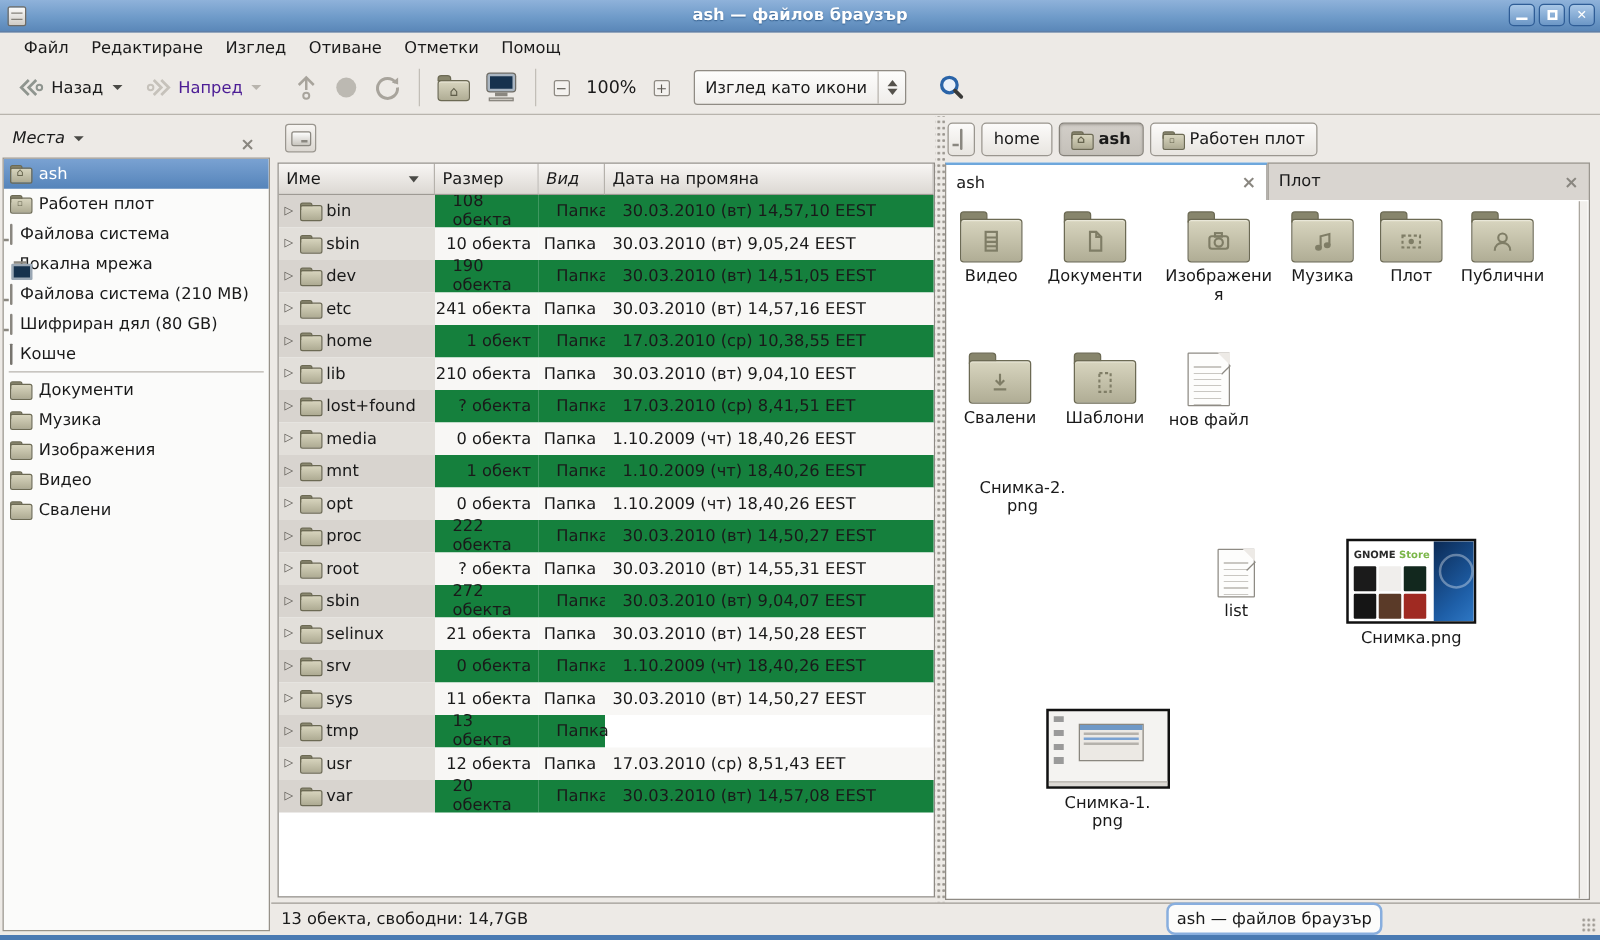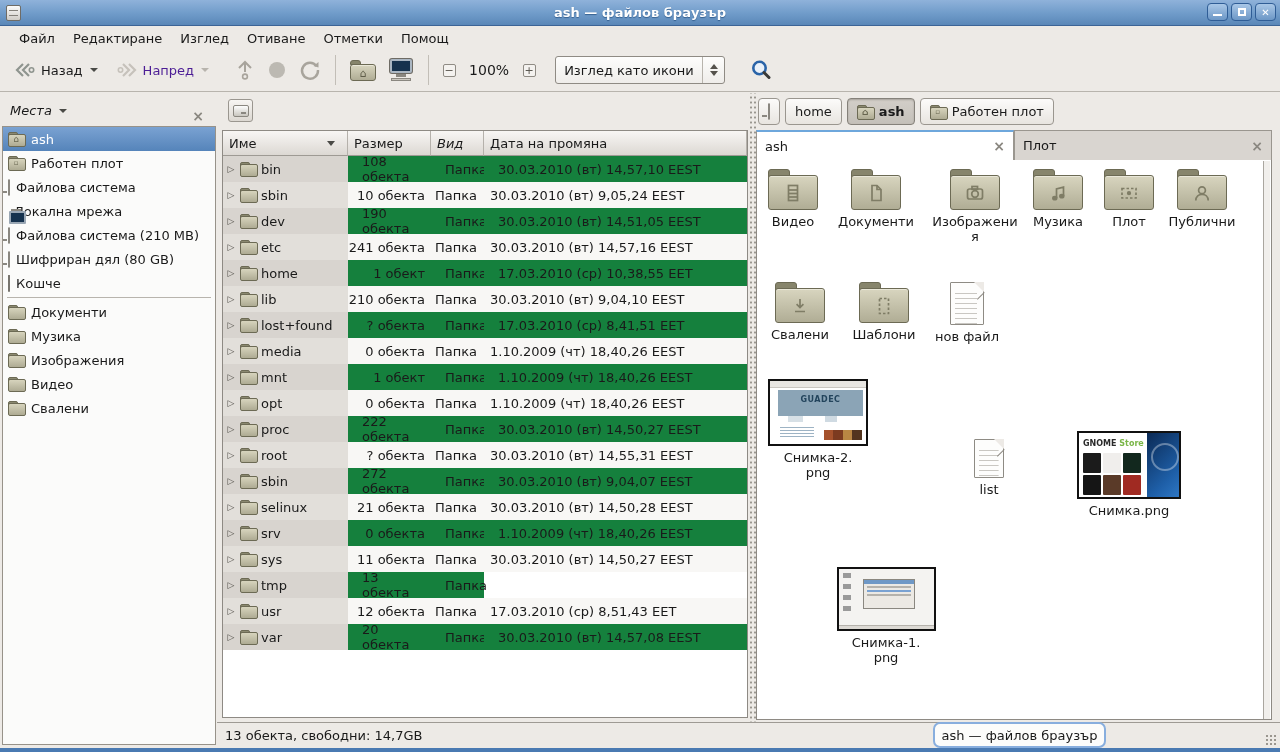--- a/index.html
+++ b/index.html
@@ -665,29 +665,20 @@
               <rect x="7.5" y="4.5" width="9" height="15" stroke-dasharray="2.5 2"></rect>
             </svg></span>
         </div>
         <div class="cell-label">Шаблони</div>
       </div>
       <div class="cell" style="left: 164px; top: 122px; width: 92px;">
         <div class="bigfile"></div>
         <div class="cell-label">нов файл</div>
       </div>
       <div class="cell" style="left: 9px; top: 219px; width: 104px;">
-        <div class="thumb guadec">
-          <div class="bar"></div>
-          <div class="banner">
-            <div class="t">GUADEC</div>
-          </div>
-          <div class="sky"></div>
-          <div class="txt"></div>
-          <div class="photos"></div>
-        </div>
         <div class="cell-label" style="width: 76px;">Снимка-2.png</div>
       </div>
       <div class="cell" style="left: 198px; top: 279px; width: 68px;">
         <div class="bigfile small"></div>
         <div class="cell-label">list</div>
       </div>
       <div class="cell" style="left: 316px; top: 271px; width: 112px;">
         <div class="thumb store">
           <div class="brand"><span>GNOME</span> <em>Store</em></div>
           <div class="shirts">

